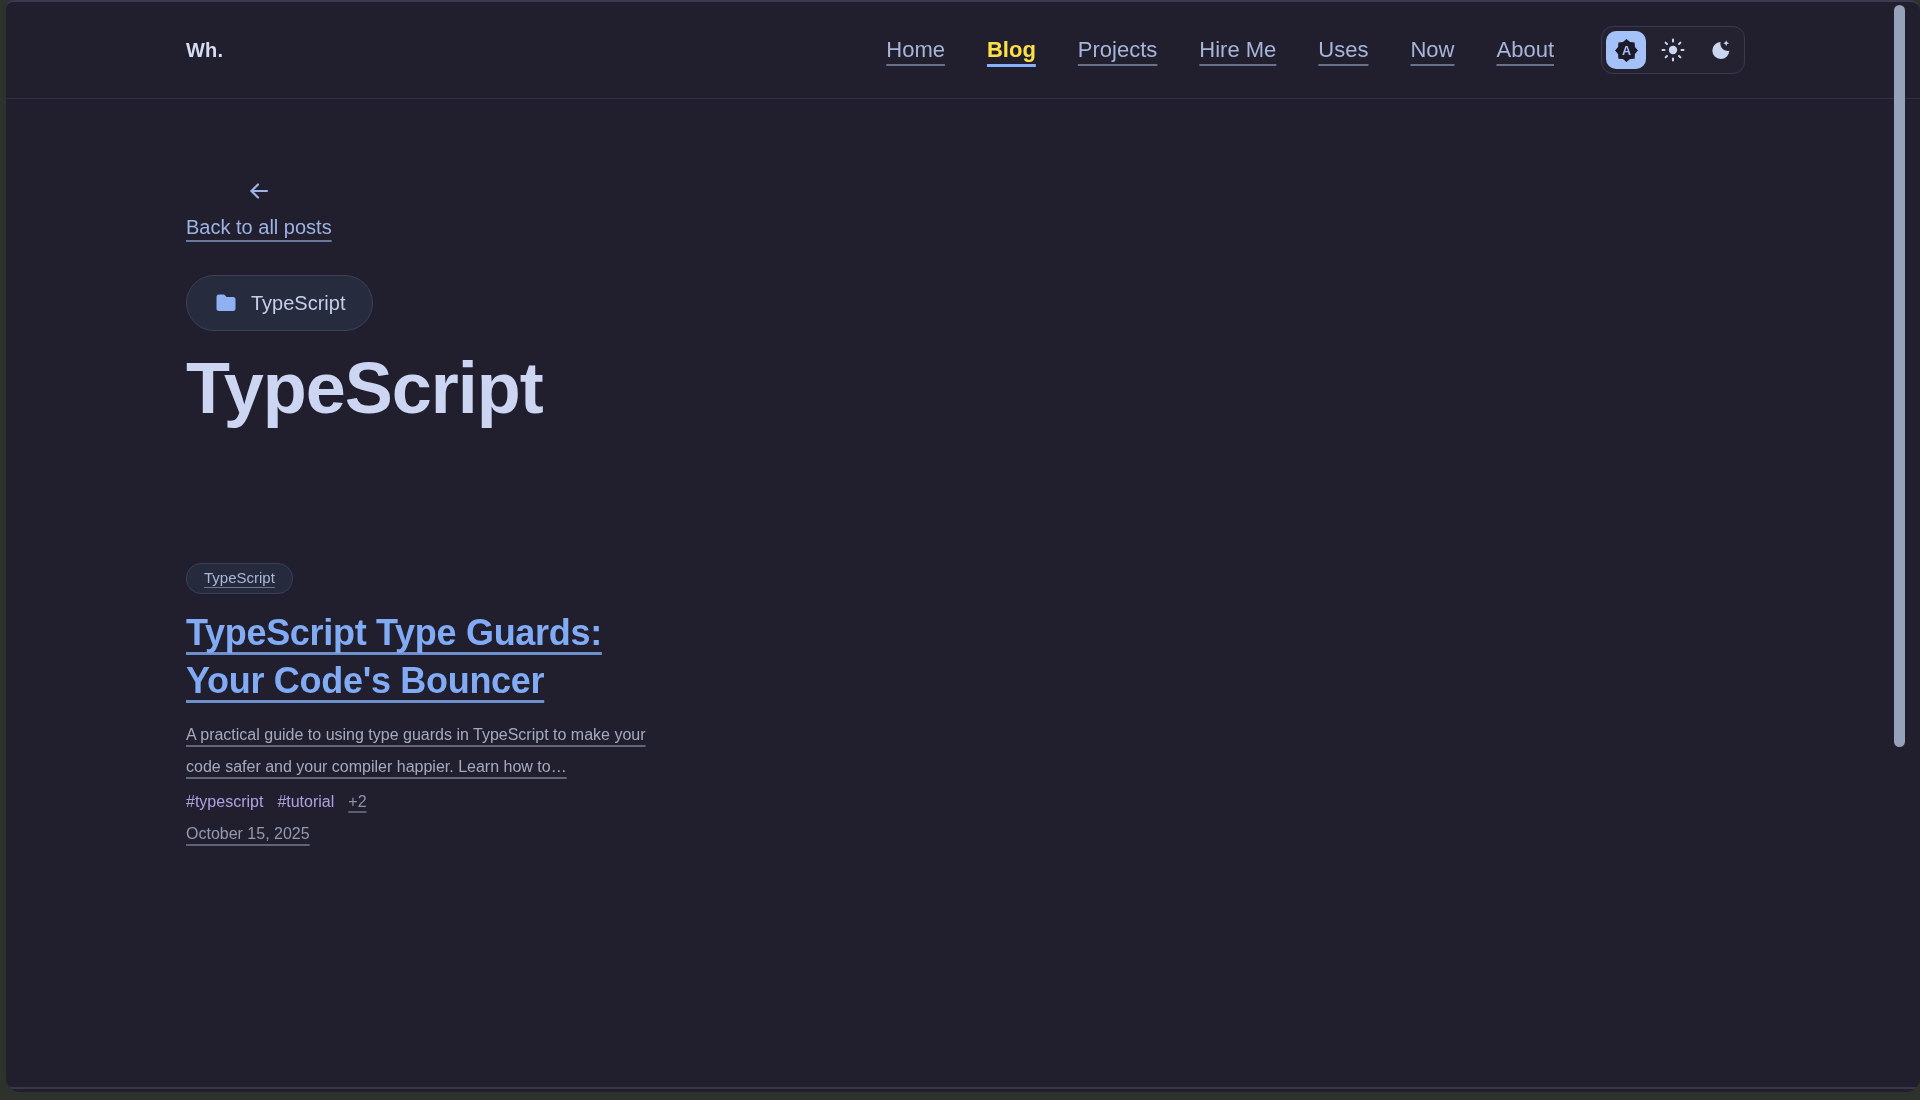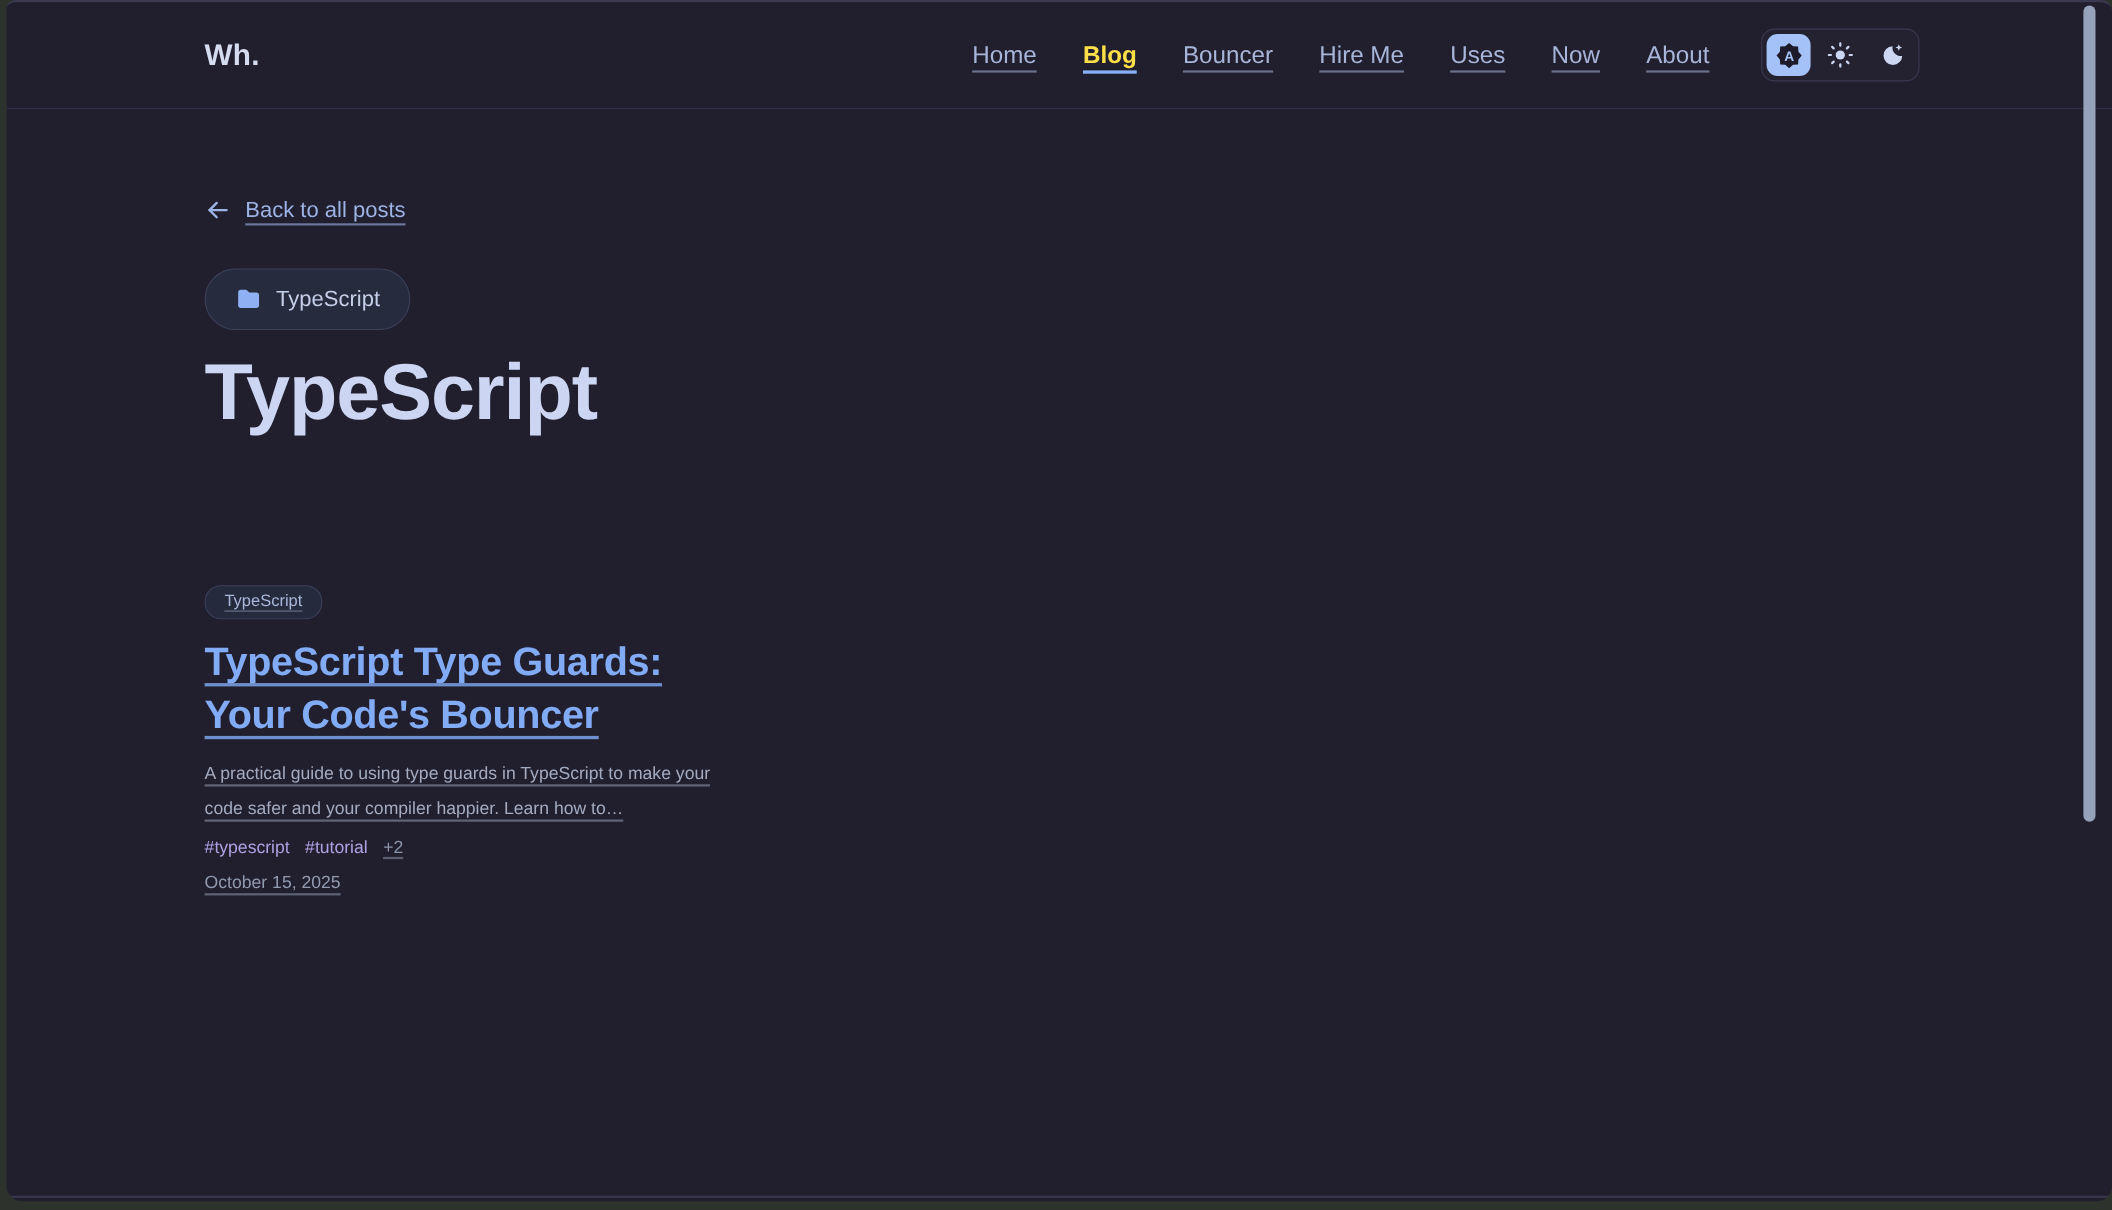--- a/index.html
+++ b/index.html
@@ -36,21 +36,21 @@
   
   .header {
     height: 97px;
     border-bottom: 1px solid #312f44;
     display: flex;
     align-items: center;
     justify-content: space-between;
     padding: 0 175px 0 180px;
   }
   .logo {
-    font-size: 27px;
+    font-size: 20px;
     font-weight: bold;
     color: #d6dcf0;
     letter-spacing: 0.2px;
     text-decoration: none;
     cursor: pointer;
   }
   .header-right { display: flex; align-items: center; gap: 47px; }
   .nav { display: flex; align-items: flex-end; gap: 42px; }
   .nav a {
     font-size: 22px;
@@ -94,20 +94,21 @@
   
   .main { padding: 80px 0 0 180px; }
 
   .back-link {
     display: inline-flex;
     align-items: center;
     gap: 13px;
     color: #9db3e4;
     font-size: 20px;
     cursor: pointer;
+    flex-direction: column;
   }
   .back-link .label {
     text-decoration: underline;
     text-decoration-thickness: 1.5px;
     text-decoration-color: rgba(157,179,228,0.6);
     text-underline-offset: 6px;
   }
 
   .category-badge {
     margin-top: 36px;
@@ -226,21 +227,21 @@
 
 <div class="window">
 
   <header class="header">
     <a class="logo">Wh.</a>
 
     <div class="header-right">
       <nav class="nav">
         <a>Home</a>
         <a class="active">Blog</a>
-        <a>Bouncer</a>
+        <a>Projects</a>
         <a>Hire Me</a>
         <a>Uses</a>
         <a>Now</a>
         <a>About</a>
       </nav>
 
       <div class="theme-toggle">
         <button class="theme-btn active">
           <span>
             <svg width="25" height="25" viewBox="0 0 24 24">

